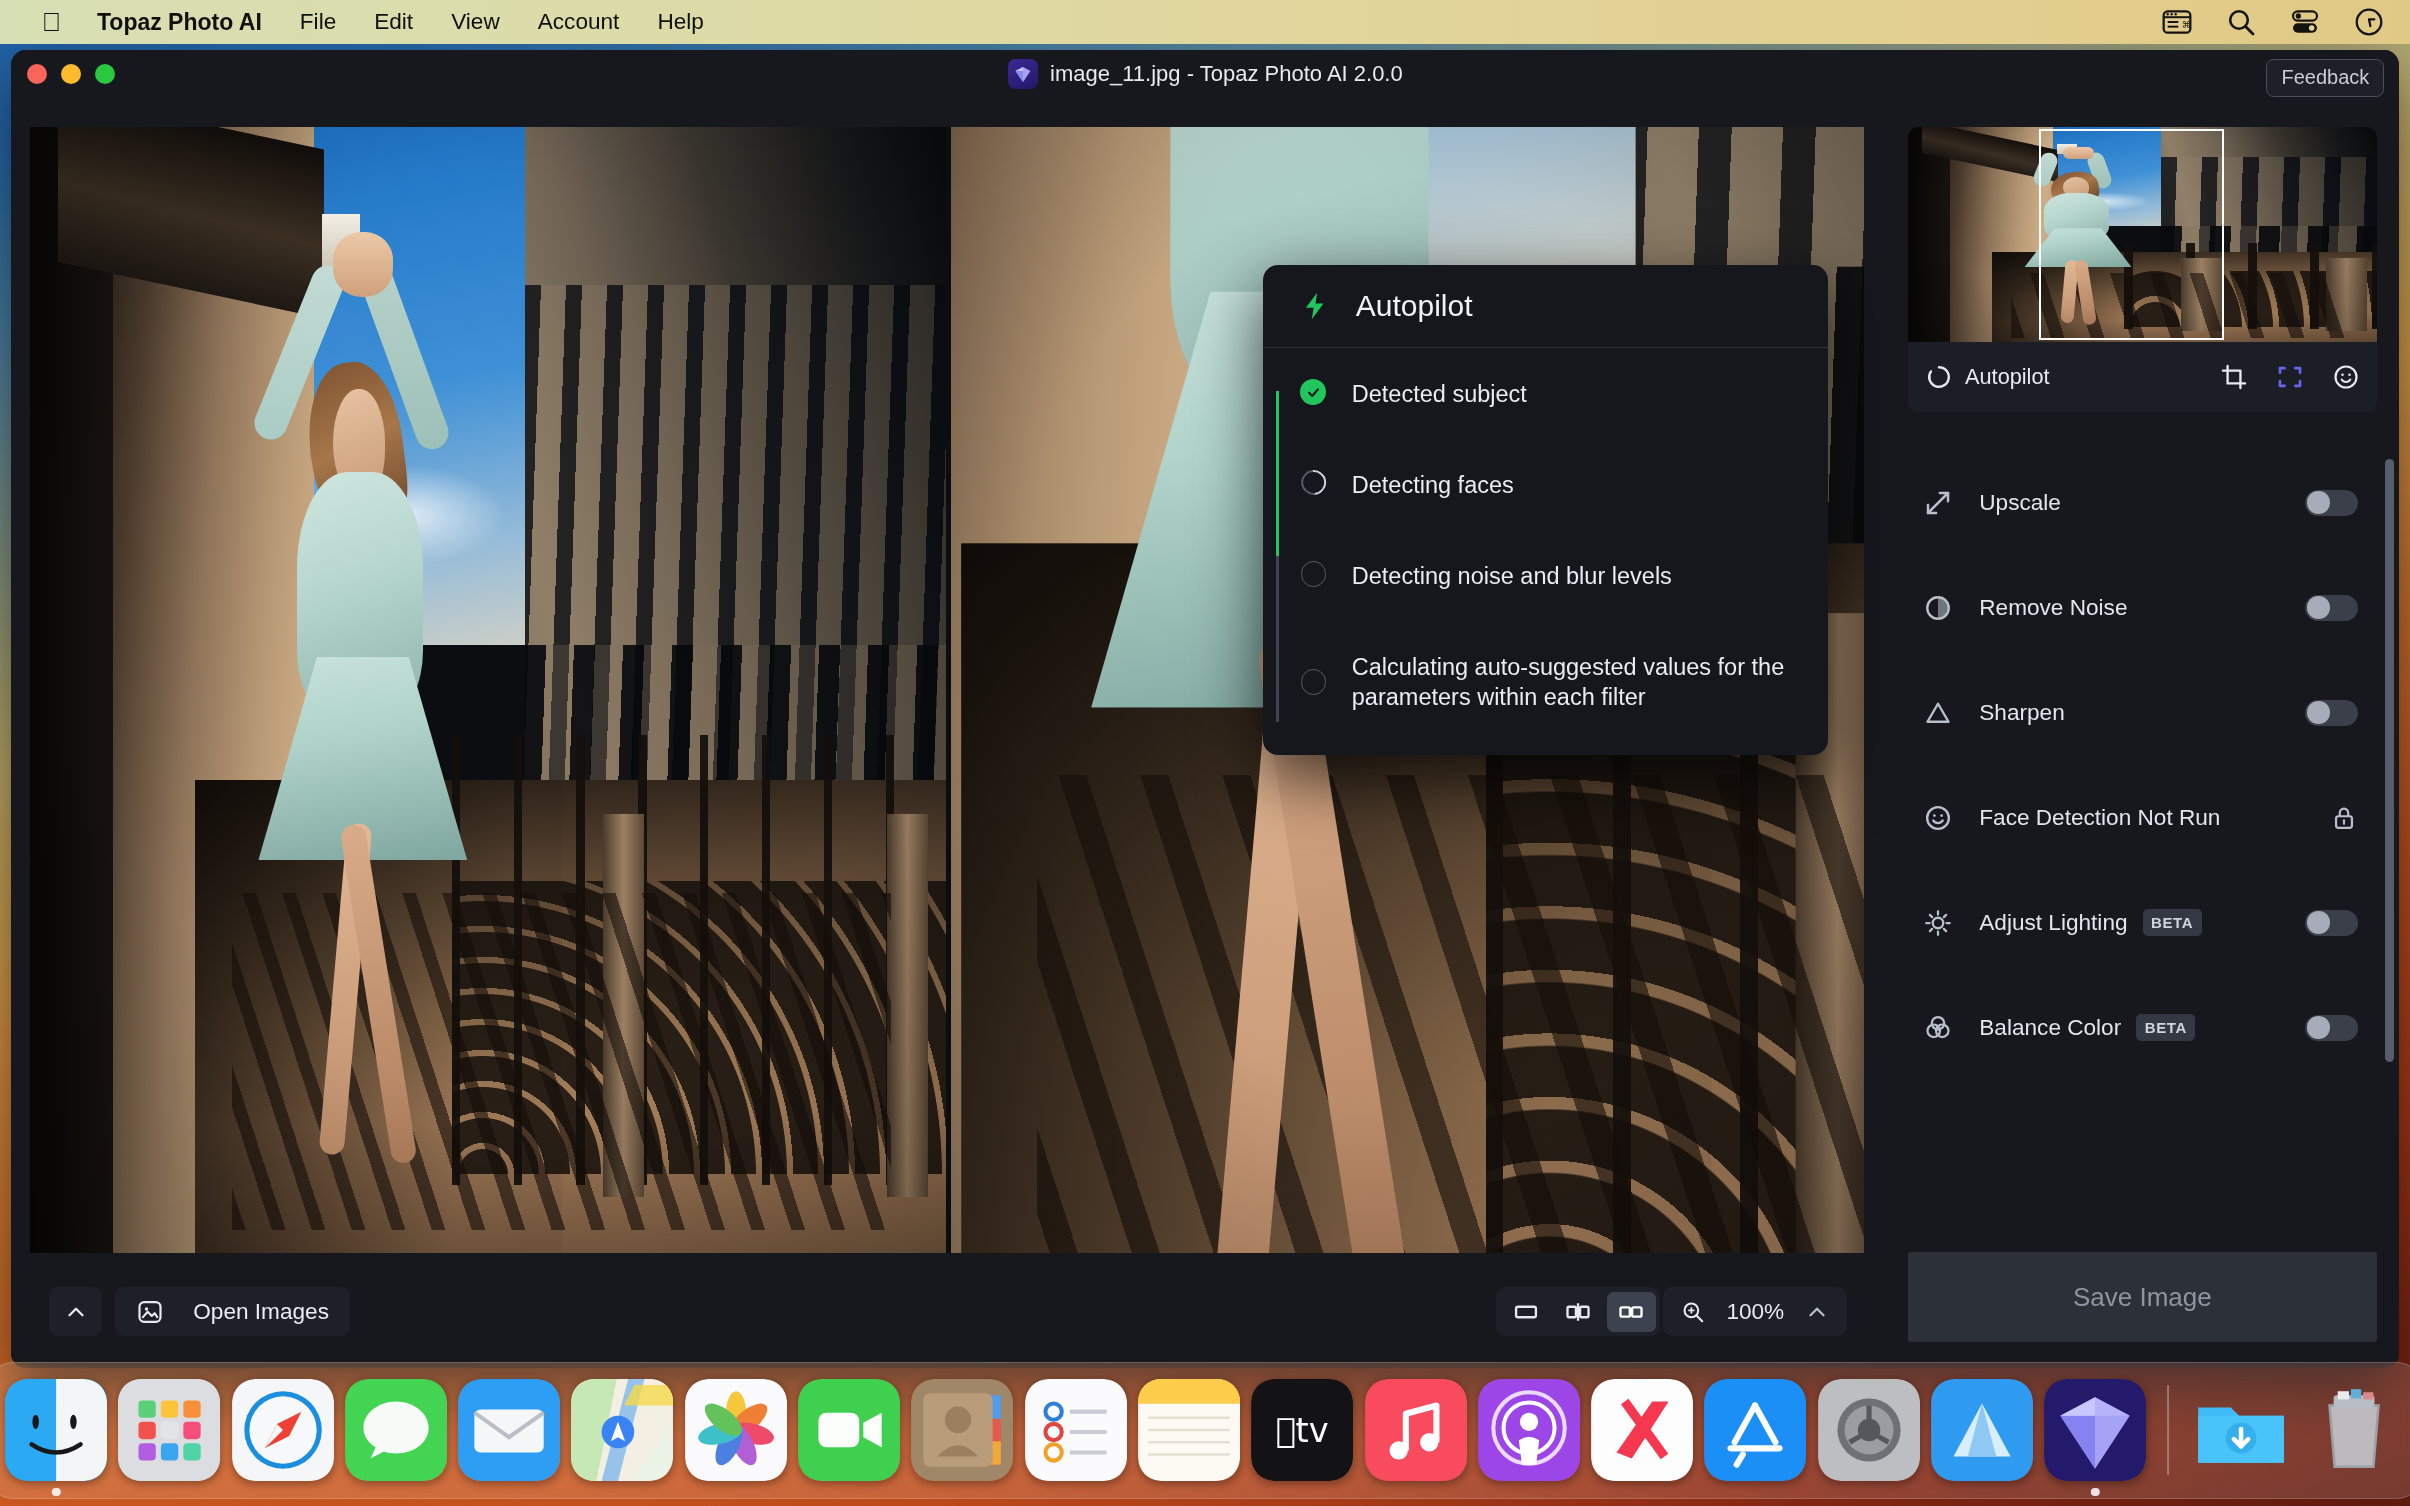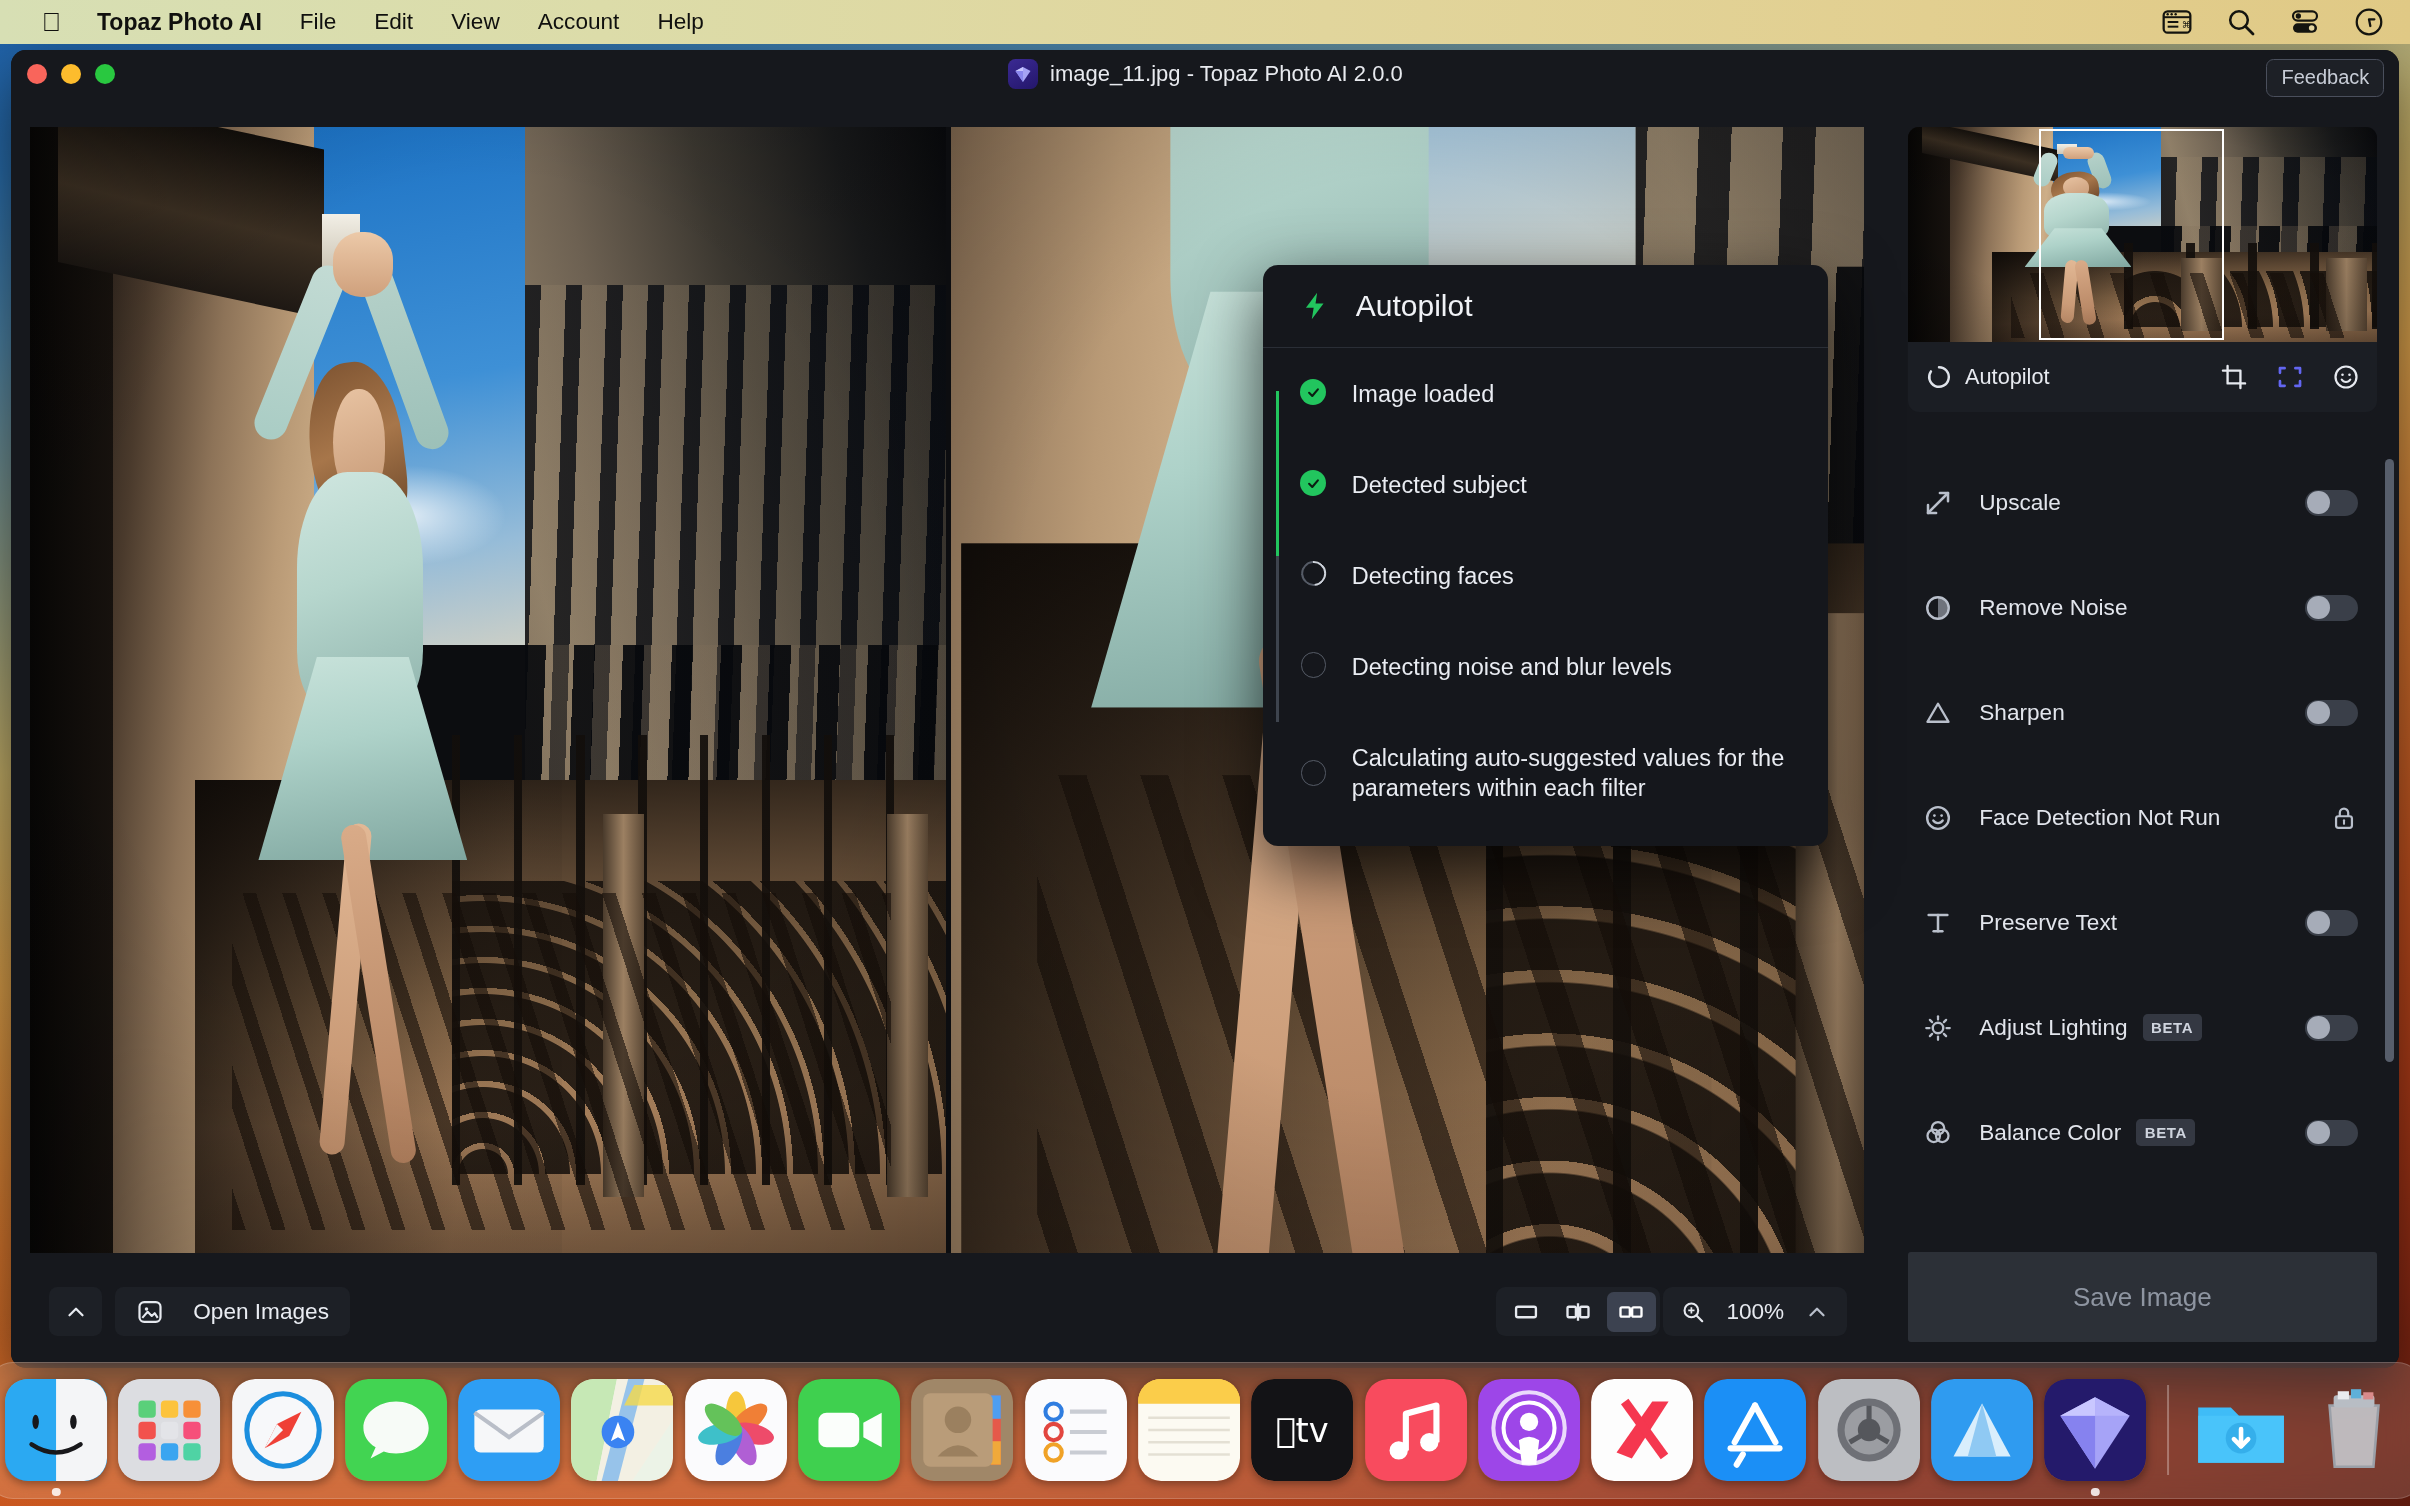--- a/index.html
+++ b/index.html
@@ -644,33 +644,20 @@
           <span class="flabel">Face Detection Not Run</span>
           <span class="lockwrap">
             <svg width="28" height="28" viewBox="0 0 24 24">
               <rect x="5.2" y="10.5" width="13.6" height="10" rx="2" fill="none" stroke="#b9bfcb" stroke-width="1.9"></rect>
               <path d="M8.4 10.5 V7.6 a3.6 3.6 0 0 1 7.2 0 V10.5" fill="none" stroke="#b9bfcb" stroke-width="1.9"></path>
               <line x1="12" y1="14" x2="12" y2="17" stroke="#b9bfcb" stroke-width="1.8" stroke-linecap="round"></line>
             </svg>
           </span>
         </div>
 
-        <div class="frow">
-          <span class="fico">
-            <svg width="30" height="30" viewBox="0 0 24 24">
-              <line x1="4.5" y1="5.5" x2="19.5" y2="5.5" stroke="#b9bfcb" stroke-width="2" stroke-linecap="round"></line>
-              <line x1="12" y1="5.5" x2="12" y2="18.5" stroke="#b9bfcb" stroke-width="2" stroke-linecap="round"></line>
-              <line x1="8.5" y1="18.5" x2="15.5" y2="18.5" stroke="#b9bfcb" stroke-width="2" stroke-linecap="round"></line>
-            </svg>
-          </span>
-          <span class="flabel">Preserve Text</span>
-          <span class="toggle">
-              <span class="knob"></span>
-            </span>
-        </div>
 
         <div class="frow">
           <span class="fico">
             <svg width="30" height="30" viewBox="0 0 24 24">
               <circle cx="12" cy="12" r="4.2" fill="none" stroke="#b9bfcb" stroke-width="1.9"></circle>
               <g stroke="#b9bfcb" stroke-width="1.8" stroke-linecap="round">
                 <line x1="12" y1="2.6" x2="12" y2="5.2"></line>
                   <line x1="12" y1="18.8" x2="12" y2="21.4"></line>
                 <line x1="2.6" y1="12" x2="5.2" y2="12"></line>
                   <line x1="18.8" y1="12" x2="21.4" y2="12"></line>
@@ -715,30 +702,20 @@
           <polygon points="13.6,2 5.2,13.3 11,13.3 9.6,22 18.4,10.2 12.4,10.2" fill="#22c55e"></polygon>
         </svg>
         <span class="title">Autopilot</span>
       </div>
       <div id="ap-body">
 
         <div class="connector green" style="top:43px; height:111px;"></div>
         <div class="connector green" style="top:153px; height:55px;"></div>
         <div class="connector gray" style="top:208px; height:166px;"></div>
 
-        <div class="step">
-          <span class="marker">
-            <span class="dot-done">
-              <svg width="15" height="15" viewBox="0 0 24 24">
-                  <polyline points="5,12.5 10,17.5 19,7" fill="none" stroke="#0b1f12" stroke-width="3.4" stroke-linecap="round" stroke-linejoin="round"></polyline>
-                </svg>
-            </span>
-          </span>
-          <span class="stext">Image loaded</span>
-        </div>
 
         <div class="step">
           <span class="marker">
             <span class="dot-done">
               <svg width="15" height="15" viewBox="0 0 24 24">
                   <polyline points="5,12.5 10,17.5 19,7" fill="none" stroke="#0b1f12" stroke-width="3.4" stroke-linecap="round" stroke-linejoin="round"></polyline>
                 </svg>
             </span>
           </span>
           <span class="stext">Detected subject</span>

